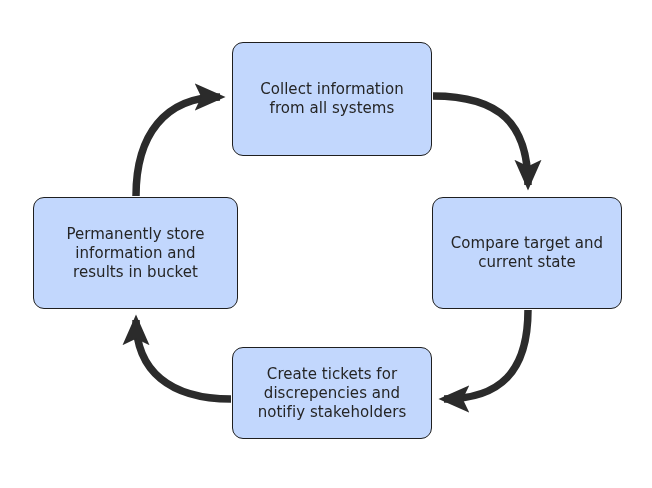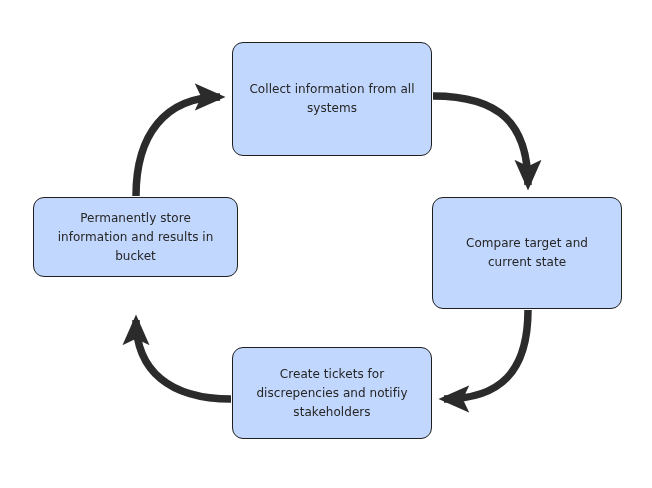--- a/index.html
+++ b/index.html
@@ -28,31 +28,31 @@
     background: #c2d7fd;
     border: 1.6px solid #1f1f1f;
     border-radius: 11px;
     display: flex;
     align-items: center;
     justify-content: center;
     z-index: 2;
   }
   .node-label {
     color: #252525;
-    font-size: 12px;
+    font-size: 15px;
     line-height: 19px;
     text-align: center;
     padding: 0 14px;
     letter-spacing: 0.05px;
     white-space: pre-line;
   }
   #node-collect { left: 232px; top: 42px;  width: 200px; height: 114px; }
   #node-compare { left: 432px; top: 197px; width: 190px; height: 112px; }
   #node-tickets { left: 232px; top: 347px; width: 200px; height: 92px; }
-  #node-store   { left: 33px;  top: 197px; width: 205px; height: 80px; }
+  #node-store   { left: 33px;  top: 197px; width: 205px; height: 112px; }
 </style>
 </head>
 <body>
 
 <div id="canvas">
 
   <svg id="arrow-layer" viewBox="0 0 652 488" width="652" height="488" xmlns="http://www.w3.org/2000/svg">
     <defs>
       <marker id="ah" viewBox="0 0 10 10" refX="8.2" refY="5" markerWidth="4.1" markerHeight="4.1" orient="auto-start-reverse">
         <path d="M 0 0.6 L 10 5 L 0 9.4 L 2.1 5 Z" fill="#2b2b2b"></path>

